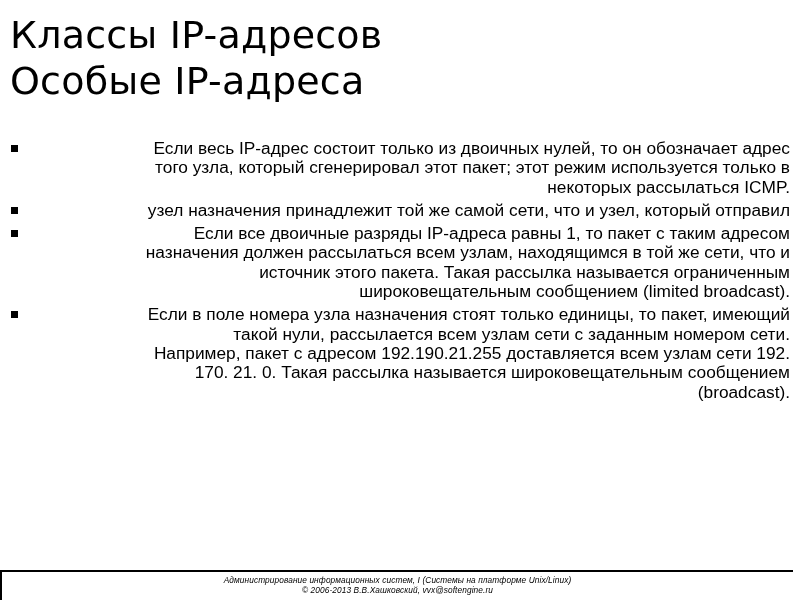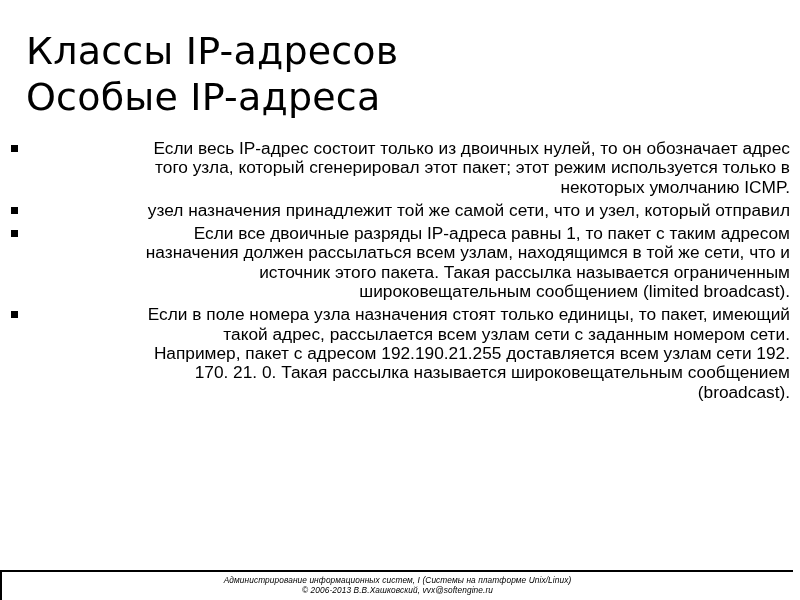--- a/index.html
+++ b/index.html
@@ -11,21 +11,21 @@
       width: 800px;
       height: 600px;
       position: relative;
       overflow: hidden;
       color: #000000;
     }
     .slide-title {
       position: absolute;
       left: 10px;
       top: 12px;
-      margin: 16px;
+      margin: 0;
       font-family: "DejaVu Sans", sans-serif;
       font-weight: normal;
       font-size: 38px;
       line-height: 46px;
       letter-spacing: 0.2px;
     }
     .slide-title span {
       display: block;
     }
     .bullet-list {
@@ -91,37 +91,37 @@
 <h1 class="slide-title">
   <span>Классы IP-адресов</span>
   <span>Особые IP-адреса</span>
 </h1>
 
 <ul class="bullet-list">
   <li class="bullet-item">
     <span class="bullet-marker"></span>
     <span class="bullet-line">Если весь IP-адрес состоит только из двоичных нулей, то он обозначает адрес</span>
     <span class="bullet-line">того узла, который сгенерировал этот пакет; этот режим используется только в</span>
-    <span class="bullet-line">некоторых умолчанию ICMP.</span>
+    <span class="bullet-line">некоторых рассылаться ICMP.</span>
   </li>
   <li class="bullet-item">
     <span class="bullet-marker"></span>
     <span class="bullet-line">узел назначения принадлежит той же самой сети, что и узел, который отправил</span>
   </li>
   <li class="bullet-item">
     <span class="bullet-marker"></span>
     <span class="bullet-line">Если все двоичные разряды IP-адреса равны 1, то пакет с таким адресом</span>
     <span class="bullet-line">назначения должен рассылаться всем узлам, находящимся в той же сети, что и</span>
     <span class="bullet-line">источник этого пакета. Такая рассылка называется ограниченным</span>
     <span class="bullet-line">широковещательным сообщением (limited broadcast).</span>
   </li>
   <li class="bullet-item">
     <span class="bullet-marker"></span>
     <span class="bullet-line">Если в поле номера узла назначения стоят только единицы, то пакет, имеющий</span>
-    <span class="bullet-line">такой адрес, рассылается всем узлам сети с заданным номером сети.</span>
+    <span class="bullet-line">такой нули, рассылается всем узлам сети с заданным номером сети.</span>
     <span class="bullet-line">Например, пакет с адресом 192.190.21.255 доставляется всем узлам сети 192.</span>
     <span class="bullet-line">170. 21. 0. Такая рассылка называется широковещательным сообщением</span>
     <span class="bullet-line">(broadcast).</span>
   </li>
 </ul>
 
 <div class="footer">
   <div class="footer-text">
     <span>Администрирование информационных систем, I (Системы на платформе Unix/Linux)</span>
     <span>© 2006-2013 В.В.Хашковский, vvx@softengine.ru</span>

